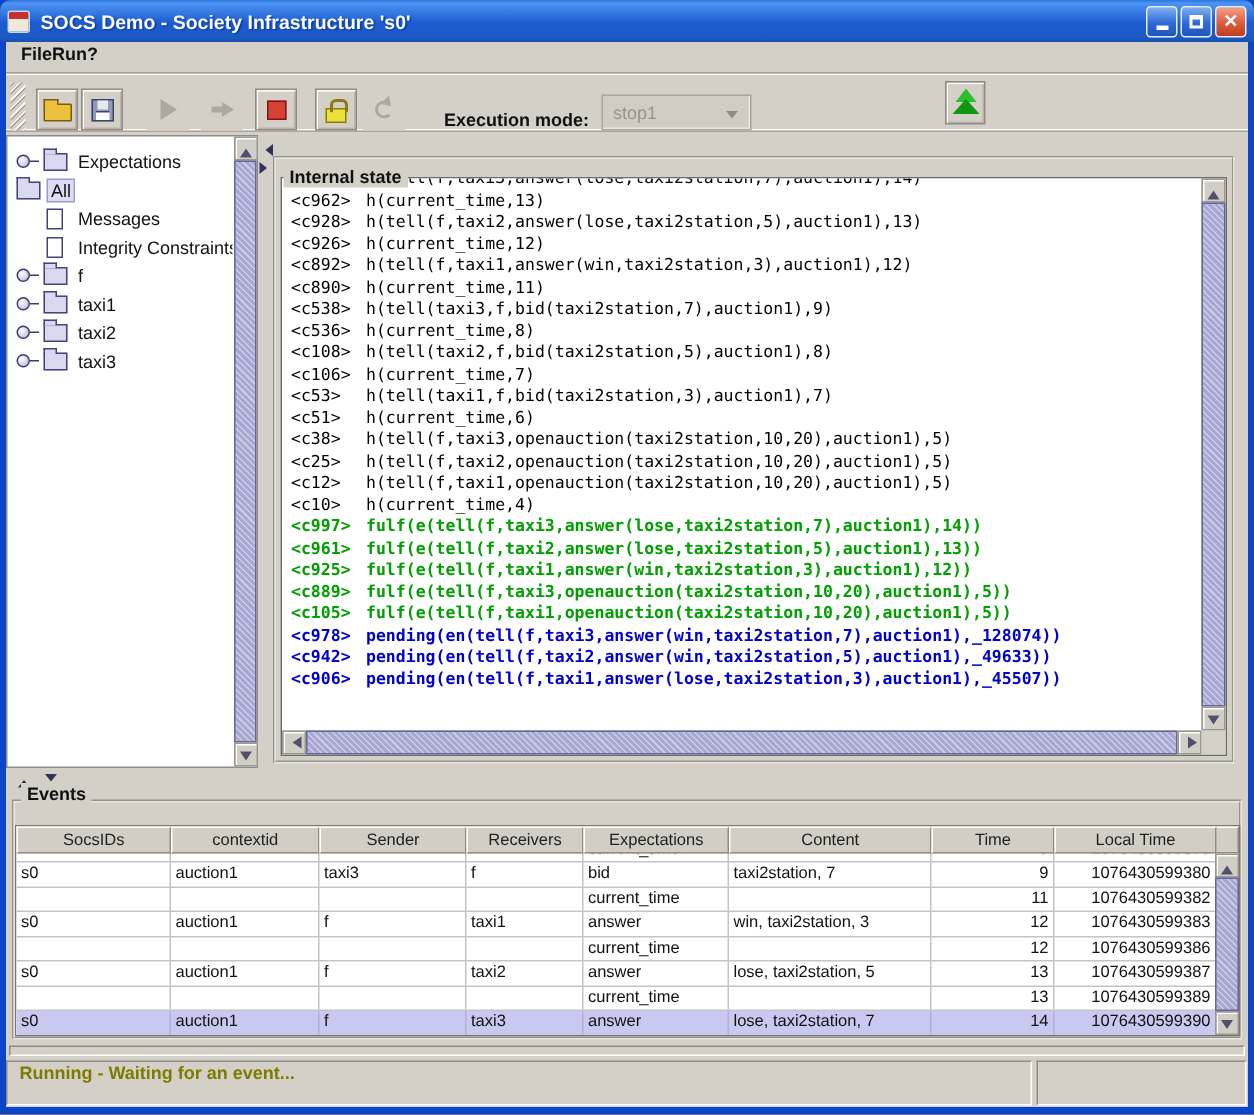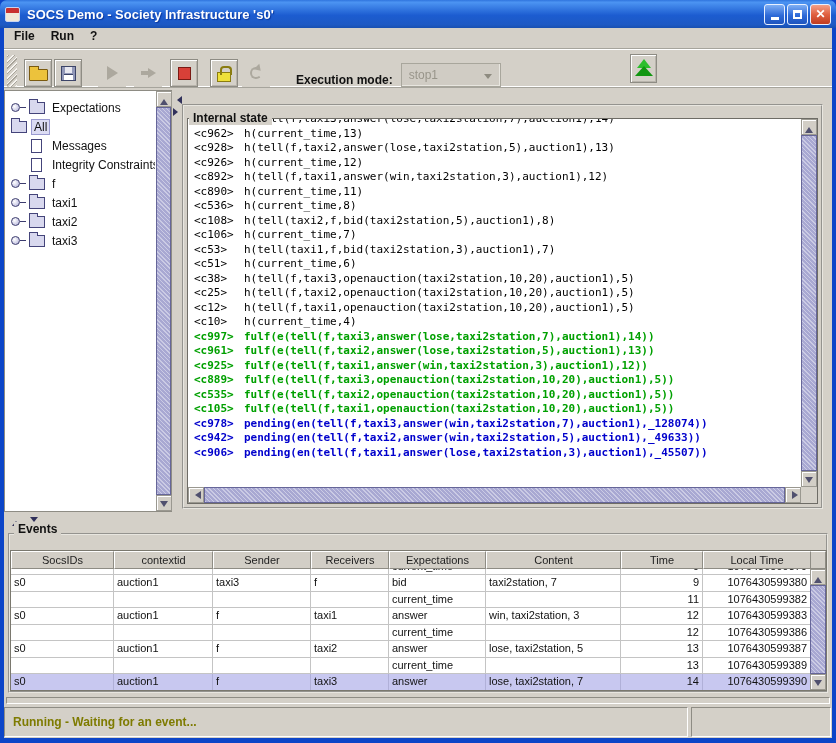--- a/index.html
+++ b/index.html
@@ -23,21 +23,21 @@
   .win-btn.close { background:linear-gradient(180deg,#F4A088,#E06040 50%,#C03C20); }
   .glyph-min { width:8px; height:3px; background:#fff; margin-top:9px; }
   .glyph-max { width:9px; height:9px; border:2px solid #fff; border-top-width:3px; }
   .glyph-close { color:#fff; font-weight:bold; font-size:12px; line-height:1; }
 
   
   .app-body { position:absolute; left:4px; right:4px; top:28px; bottom:5px; background:#D4D0C8; overflow:hidden; }
 
   
   .menubar { position:absolute; left:0; top:0; width:100%; height:16px; display:flex;
-    align-items:center; padding-left:10px; gap:16px; }
+    align-items:center; padding-left:10px; }
   .menu-item { font-weight:bold; font-size:12px; color:#111; }
 
   
   .toolbar { position:absolute; left:0; top:20px; width:100%; height:40px;
     border-top:1px solid #A6A49C; border-bottom:1px solid #A6A49C;
     box-shadow:inset 0 1px 0 #FFFFFF, inset 0 -1px 0 #FFFFFF;
     display:flex; align-items:flex-end; padding-left:3px; }
   .drag-grip { width:10px; height:32px; margin-right:7px;
     background:repeating-linear-gradient(135deg,#F6F4F0 0 1px,#A8A49A 1px 2px,#D4D0C8 2px 4px); }
   .tb-buttons { display:flex; align-items:center; gap:2px; }
@@ -161,21 +161,21 @@
   .td { flex:0 0 auto; border-right:1px solid #C4C4C4; border-bottom:1px solid #C4C4C4;
     font-size:11px; line-height:15px; padding:0 3px; white-space:nowrap; overflow:hidden; color:#111; }
   .td.r { text-align:right; }
   .trow.sel { background:var(--selection-lavender,#C8C8F0); }
   .trow.sel .td { border-right-color:#B0B0D8; border-bottom-color:#B0B0D8; }
 
   
   .thin-strip { position:absolute; left:2px; right:2px; top:669px; height:7px;
     border:1px solid; border-color:#8E8C84 #FFFFFF #FFFFFF #8E8C84; }
   .status-left { position:absolute; left:0; top:679px; width:684px; height:30px;
-    border:1px solid; border-color:#8E8C84 #FFFFFF #FFFFFF #8E8C84; display:flex; align-items:center; }
+    border:1px solid; border-color:#8E8C84 #FFFFFF #FFFFFF #8E8C84; display:flex; }
   .status-right { position:absolute; left:687px; right:1px; top:679px; height:30px;
     border:1px solid; border-color:#8E8C84 #FFFFFF #FFFFFF #8E8C84; }
   .status-text { padding-left:8px; font-size:12px; font-weight:bold; color:var(--status-text,#7E7B00); }
 </style>
 </head>
 <body>
 
 <div class="window">
   <div class="titlebar">
     <span class="app-icon"></span>
@@ -311,34 +311,34 @@
       <div class="panel-border"></div>
       <div class="state-scrollpane">
         <div class="state-view">
           <div class="state-lines" id="state-lines" style="margin-top: -7px;">
               <div class="sline h"><span class="cid">&lt;c996&gt;</span><span class="stxt">h(tell(f,taxi3,answer(lose,taxi2station,7),auction1),14)</span></div>
               <div class="sline h"><span class="cid">&lt;c962&gt;</span><span class="stxt">h(current_time,13)</span></div>
               <div class="sline h"><span class="cid">&lt;c928&gt;</span><span class="stxt">h(tell(f,taxi2,answer(lose,taxi2station,5),auction1),13)</span></div>
               <div class="sline h"><span class="cid">&lt;c926&gt;</span><span class="stxt">h(current_time,12)</span></div>
               <div class="sline h"><span class="cid">&lt;c892&gt;</span><span class="stxt">h(tell(f,taxi1,answer(win,taxi2station,3),auction1),12)</span></div>
               <div class="sline h"><span class="cid">&lt;c890&gt;</span><span class="stxt">h(current_time,11)</span></div>
+              <div class="sline h"><span class="cid">&lt;c538&gt;</span><span class="stxt">h(tell(taxi3,f,bid(taxi2station,7),auction1),9)</span></div>
               <div class="sline h"><span class="cid">&lt;c536&gt;</span><span class="stxt">h(current_time,8)</span></div>
               <div class="sline h"><span class="cid">&lt;c108&gt;</span><span class="stxt">h(tell(taxi2,f,bid(taxi2station,5),auction1),8)</span></div>
               <div class="sline h"><span class="cid">&lt;c106&gt;</span><span class="stxt">h(current_time,7)</span></div>
               <div class="sline h"><span class="cid">&lt;c53&gt;</span><span class="stxt">h(tell(taxi1,f,bid(taxi2station,3),auction1),7)</span></div>
               <div class="sline h"><span class="cid">&lt;c51&gt;</span><span class="stxt">h(current_time,6)</span></div>
               <div class="sline h"><span class="cid">&lt;c38&gt;</span><span class="stxt">h(tell(f,taxi3,openauction(taxi2station,10,20),auction1),5)</span></div>
               <div class="sline h"><span class="cid">&lt;c25&gt;</span><span class="stxt">h(tell(f,taxi2,openauction(taxi2station,10,20),auction1),5)</span></div>
               <div class="sline h"><span class="cid">&lt;c12&gt;</span><span class="stxt">h(tell(f,taxi1,openauction(taxi2station,10,20),auction1),5)</span></div>
               <div class="sline h"><span class="cid">&lt;c10&gt;</span><span class="stxt">h(current_time,4)</span></div>
               <div class="sline fulf"><span class="cid">&lt;c997&gt;</span><span class="stxt">fulf(e(tell(f,taxi3,answer(lose,taxi2station,7),auction1),14))</span></div>
               <div class="sline fulf"><span class="cid">&lt;c961&gt;</span><span class="stxt">fulf(e(tell(f,taxi2,answer(lose,taxi2station,5),auction1),13))</span></div>
               <div class="sline fulf"><span class="cid">&lt;c925&gt;</span><span class="stxt">fulf(e(tell(f,taxi1,answer(win,taxi2station,3),auction1),12))</span></div>
               <div class="sline fulf"><span class="cid">&lt;c889&gt;</span><span class="stxt">fulf(e(tell(f,taxi3,openauction(taxi2station,10,20),auction1),5))</span></div>
-              <div class="sline fulf"><span class="cid">&lt;c535&gt;</span><span class="stxt">fulf(e(tell(f,taxi2,openauction(taxi2station,10,20),auction1),5))</span></div>
               <div class="sline fulf"><span class="cid">&lt;c105&gt;</span><span class="stxt">fulf(e(tell(f,taxi1,openauction(taxi2station,10,20),auction1),5))</span></div>
               <div class="sline pending"><span class="cid">&lt;c978&gt;</span><span class="stxt">pending(en(tell(f,taxi3,answer(win,taxi2station,7),auction1),_128074))</span></div>
               <div class="sline pending"><span class="cid">&lt;c942&gt;</span><span class="stxt">pending(en(tell(f,taxi2,answer(win,taxi2station,5),auction1),_49633))</span></div>
               <div class="sline pending"><span class="cid">&lt;c906&gt;</span><span class="stxt">pending(en(tell(f,taxi1,answer(lose,taxi2station,3),auction1),_45507))</span></div>
             </div>
         </div>
         <div class="vscroll state-vscroll">
           <div class="sb-btn">
               <span class="tri up"></span>
             </div>

